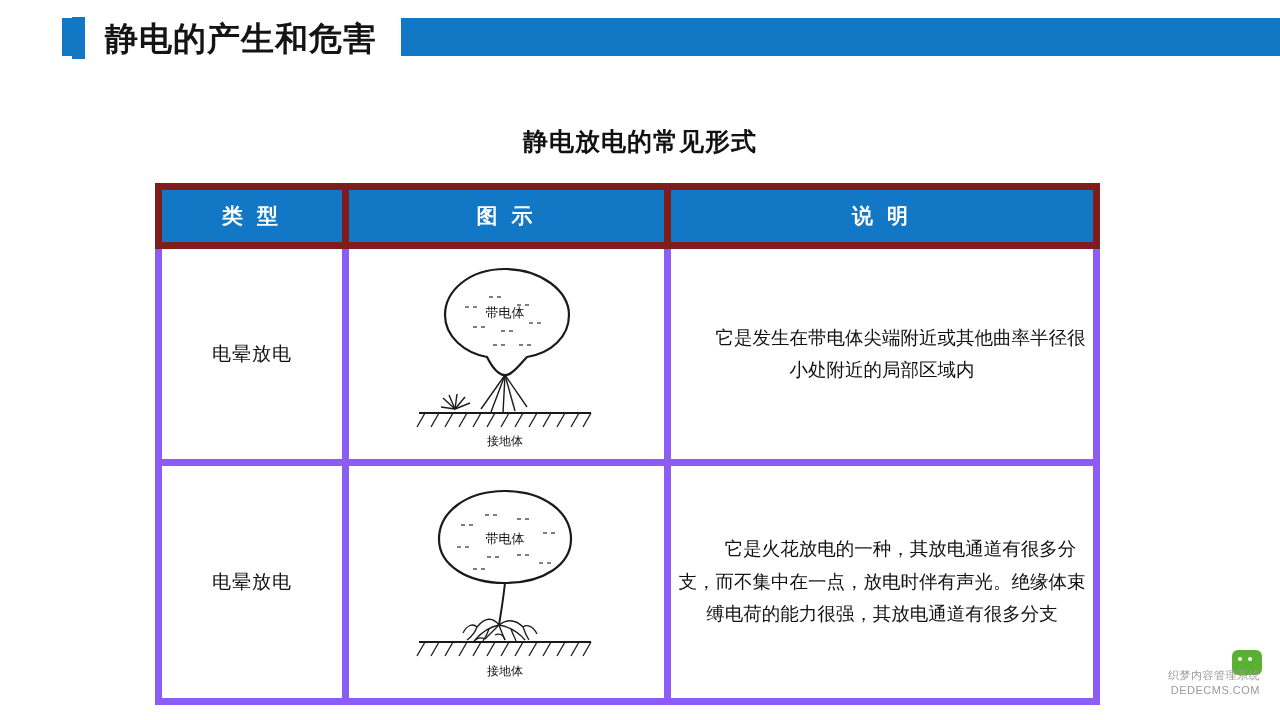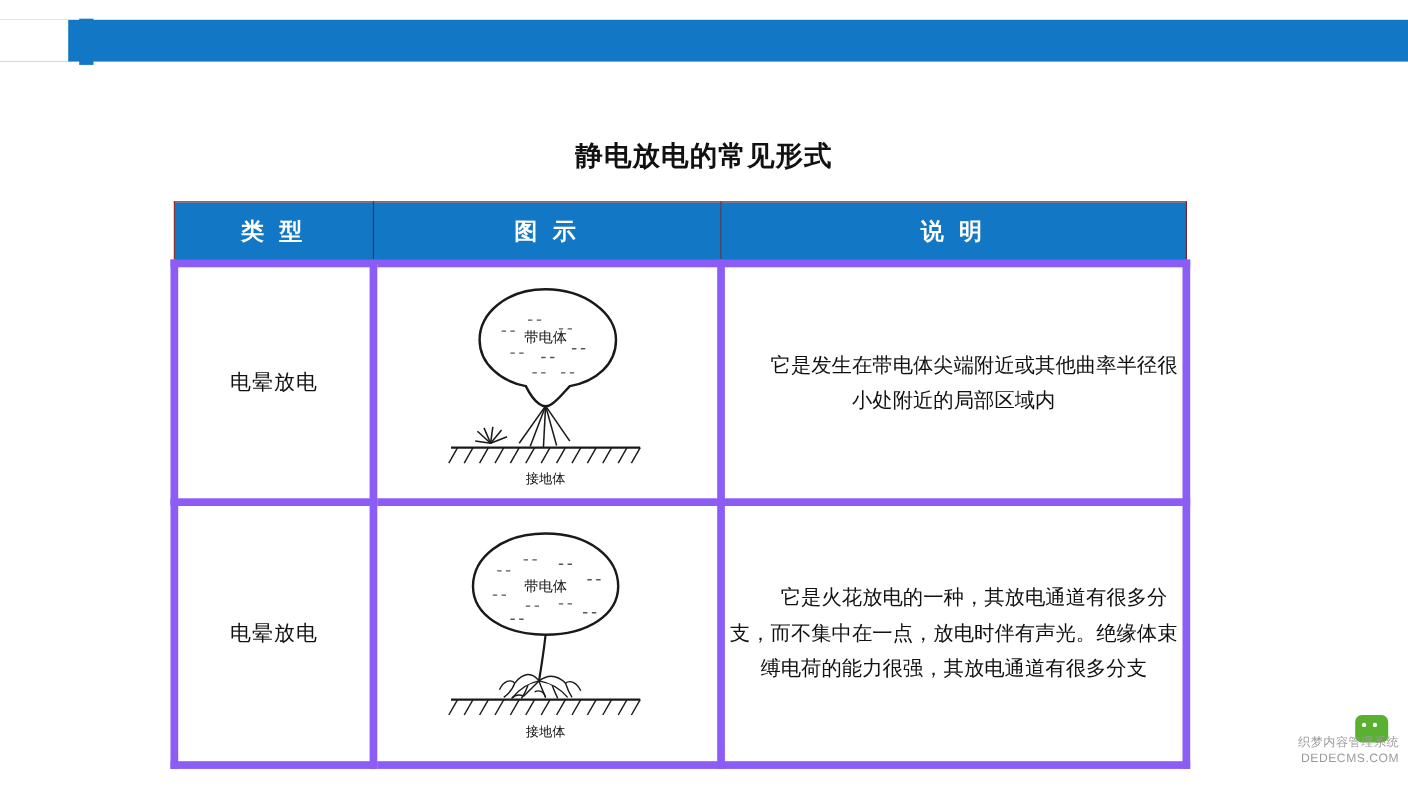--- a/index.html
+++ b/index.html
@@ -93,21 +93,21 @@
     padding: 0;
     vertical-align: middle;
   }
   .table thead th {
     background: #1277c4;
     color: #ffffff;
     font-size: 21px;
     font-weight: bold;
     height: 52px;
     letter-spacing: 4px;
-    border: 1px solid #7f1d1d;
+    border: 7px solid #7f1d1d;
   }
   .col-type { width: 180px; }
   .col-fig  { width: 315px; }
   .col-desc { width: 422px; }
 
   .cell-type {
     text-align: center;
     font-size: 19px;
     color: #111111;
     letter-spacing: 1px;
@@ -175,36 +175,39 @@
   .wm-wechat-text {
     font-size: 21px;
     font-family: "Liberation Serif", serif;
     font-style: italic;
     font-weight: bold;
     letter-spacing: 2px;
     color: #303030;
   }
   .wm-dede {
     position: absolute;
-    right: 8px;
+    right: 20px;
     bottom: 22px;
     text-align: right;
     font-size: 11px;
     color: #9a9a9a;
     line-height: 1.35;
     letter-spacing: 0.5px;
   }
 </style>
 </head>
 <body>
 
 <div class="header">
   <div class="header-bar"></div>
   <div class="header-white-block"></div>
   <div class="header-tick"></div>
+  <div class="header-title-plate">
+    <span class="header-title">静电的产生和危害</span>
+  </div>
 </div>
 
 <div class="slide-title">静电放电的常见形式</div>
 
 <table class="table">
   <thead>
     <tr>
       <th class="col-type">类 型</th>
       <th class="col-fig">图 示</th>
       <th class="col-desc">说 明</th>

